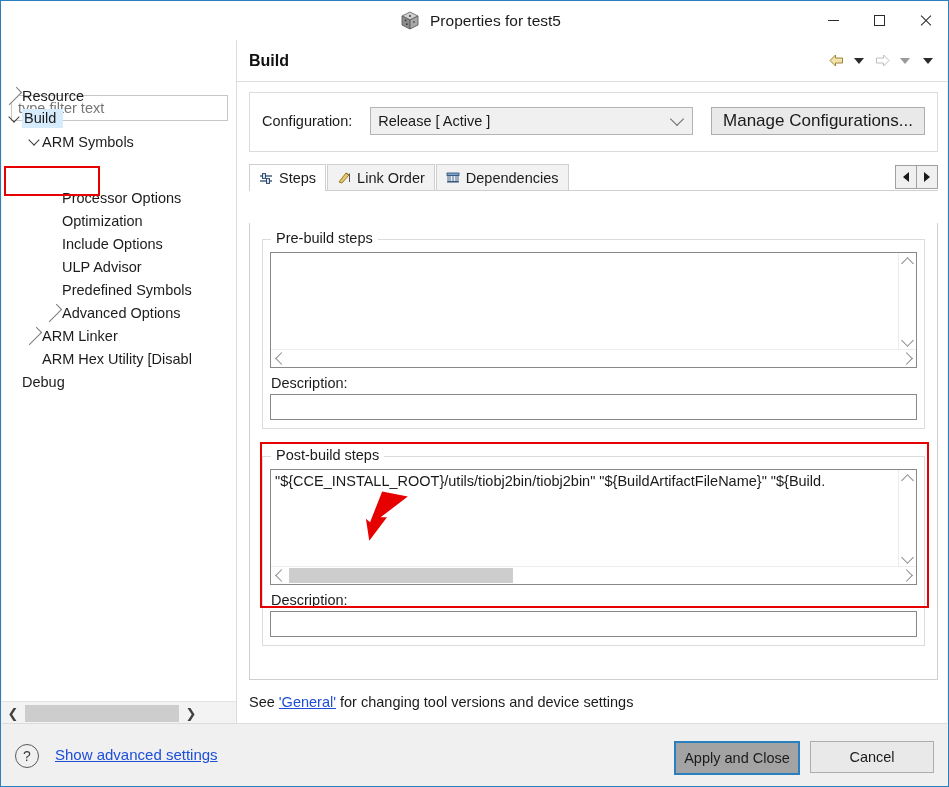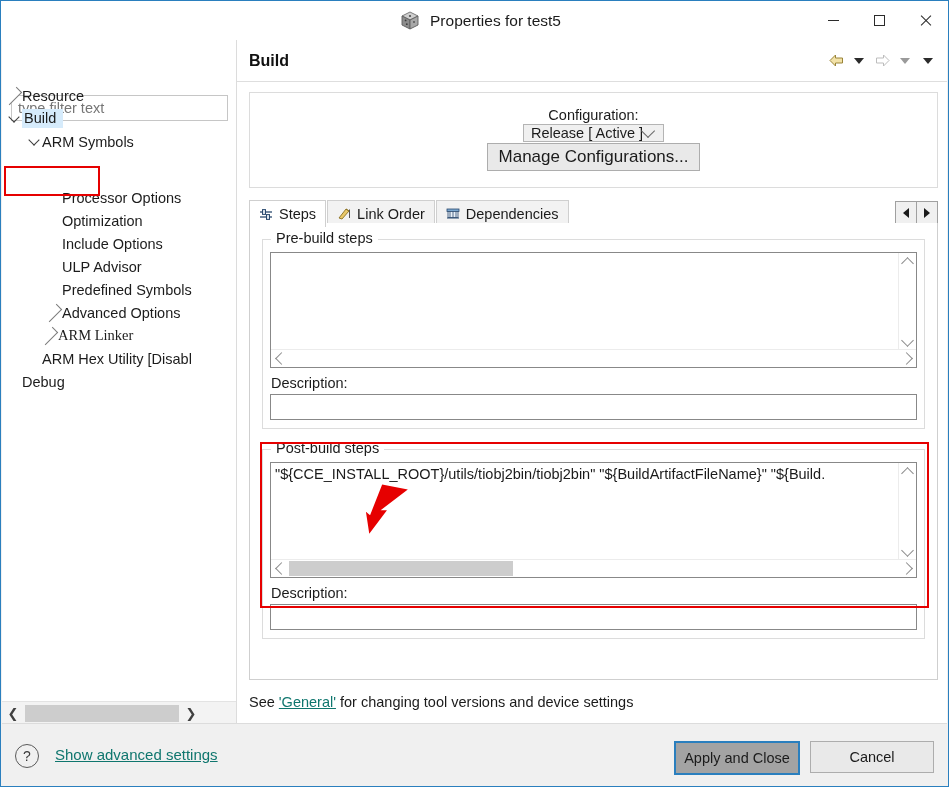--- a/index.html
+++ b/index.html
@@ -58,21 +58,21 @@
   .right{flex:1;position:relative;background:#ffffff;}
   .r-head{height:41px;display:flex;align-items:center;padding:0 9px 0 12px;border-bottom:1px solid #dedede;position:relative;}
   .r-title{font-size:16px;font-weight:bold;color:#111;}
   .navbar{position:absolute;right:8px;top:0;height:41px;display:flex;align-items:center;gap:1px;}
   .navbtn{width:22px;height:22px;display:flex;align-items:center;justify-content:center;}
   .caret{width:0;height:0;border-left:5px solid transparent;border-right:5px solid transparent;border-top:6px solid #2b2b2b;}
   .caret.dim{border-top-color:#9a9a9a;}
 
   .pane{position:absolute;left:12px;right:9px;top:52px;bottom:44px;}
   .cfgbox{border:1px solid #dcdcdc;background:#fff;padding:14px 12px 16px 12px;}
-  .cfgrow{display:flex;align-items:center;gap:1px;flex-direction:column;}
+  .cfgrow{display:flex;align-items:center;gap:18px;}
   .cfglabel{font-size:14.5px;color:#1b1b1b;}
   .combo{
     flex:1;height:26px;border:1px solid #b4b4b4;background:#f0f0f0;
     display:flex;align-items:center;padding:0 4px 0 7px;font-size:14.5px;color:#1b1b1b;
     position:relative;min-width:0;
   }
   .combo .cv{flex:1;white-space:nowrap;overflow:hidden;}
   .combo .cchev{width:9px;height:9px;border-right:1.4px solid #6a6a6a;border-bottom:1.4px solid #6a6a6a;transform:rotate(45deg);margin-right:6px;margin-top:-4px;}
   .btn{
     height:28px;border:1px solid #adadad;background:#e9e9e9;
@@ -112,21 +112,21 @@
   .sar{width:8px;height:8px;border-right:1.5px solid #8a8a8a;border-bottom:1.5px solid #8a8a8a;}
   .sar.up{transform:rotate(-135deg);margin-top:3px;}
   .sar.dn{transform:rotate(45deg);margin-top:-3px;}
   .sar.lf{transform:rotate(135deg);margin-left:3px;}
   .sar.rt{transform:rotate(-45deg);margin-left:-3px;}
 
   .desc-label{font-size:14.5px;color:#1b1b1b;margin:7px 0 3px 1px;}
   .desc-input{width:100%;box-sizing:border-box;height:26px;border:1px solid #888;background:#fff;font-family:inherit;font-size:14.5px;padding:0 5px;outline:none;}
 
   .seeline{position:absolute;left:12px;bottom:14px;font-size:14.5px;color:#1b1b1b;}
-  .lnk{color:#0f766e;text-decoration:underline;}
+  .lnk{color:#1d4ed8;text-decoration:underline;}
 
   
   .footer{position:absolute;left:1px;right:1px;bottom:1px;height:61px;background:#f0f0f0;border-top:1px solid #dcdcdc;}
   .help-ic{position:absolute;left:13px;top:20px;width:22px;height:22px;border:1.4px solid #5a5a5a;border-radius:50%;display:flex;align-items:center;justify-content:center;font-size:14px;color:#3a3a3a;}
   .adv{position:absolute;left:53px;top:22px;font-size:15px;}
   .fbtns{position:absolute;right:13px;top:17px;display:flex;gap:10px;}
   .fbtn{height:30px;min-width:122px;border:1px solid #adadad;background:#e9e9e9;font-family:inherit;font-size:14.5px;color:#1b1b1b;display:flex;align-items:center;justify-content:center;}
   .fbtn.primary{border:2px solid #2a7fbe;background:#a3a3a3;}
 
   
@@ -207,21 +207,21 @@
           <div class="tnode" style="padding-left: 44px;">
             <span class="tw"></span>
             <span class="lbl">Predefined Symbols</span>
           </div>
           <div class="tnode" style="padding-left: 44px;">
             <span class="tw">
               <span class="chev right"></span>
             </span>
             <span class="lbl">Advanced Options</span>
           </div>
-          <div class="tnode" style="padding-left: 40px; font-family: Liberation Serif, serif;">
+          <div class="tnode" style="padding-left: 24px;">
             <span class="tw">
               <span class="chev right"></span>
             </span>
             <span class="lbl">ARM Linker</span>
           </div>
           <div class="tnode" style="padding-left: 24px;">
             <span class="tw"></span>
             <span class="lbl">ARM Hex Utility  [Disabl</span>
           </div>
           <div class="tnode" style="padding-left: 4px;">
@@ -338,21 +338,21 @@
                   <div class="a rt">
                       <div class="sar rt"></div>
                     </div>
                 </div>
               </div>
               <div class="desc-label">Description:</div>
               <input class="desc-input" value="" style="">
             </div>
           </div>
 
-          <div class="group" style="margin-top:20px">
+          <div class="group" style="margin-top:27px">
             <div class="gtitle">Post-build steps</div>
             <div class="gframe">
               <div class="ta-wrap">
                 <div class="ta-text">"${CCE_INSTALL_ROOT}/utils/tiobj2bin/tiobj2bin" "${BuildArtifactFileName}" "${Build.</div>
 
                 <div class="red-arrow" style="left:82px;top:18px;">
                   <svg width="60" height="70" viewBox="0 0 60 70">
                     <path d="M47 2 L27.5 30 L33.5 28 L24 56 L14 36 L19 38 L21 5 Z" fill="#e60000" transform="rotate(18 30 30)"></path>
                   </svg>
                 </div>

